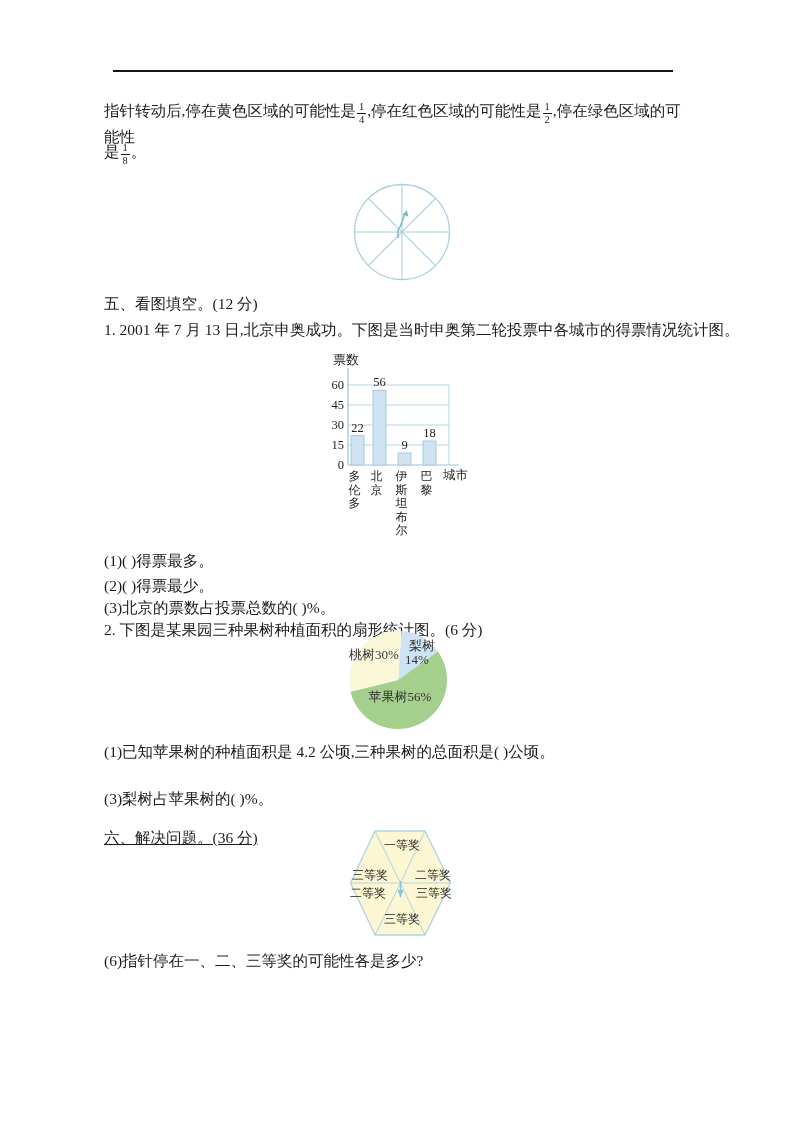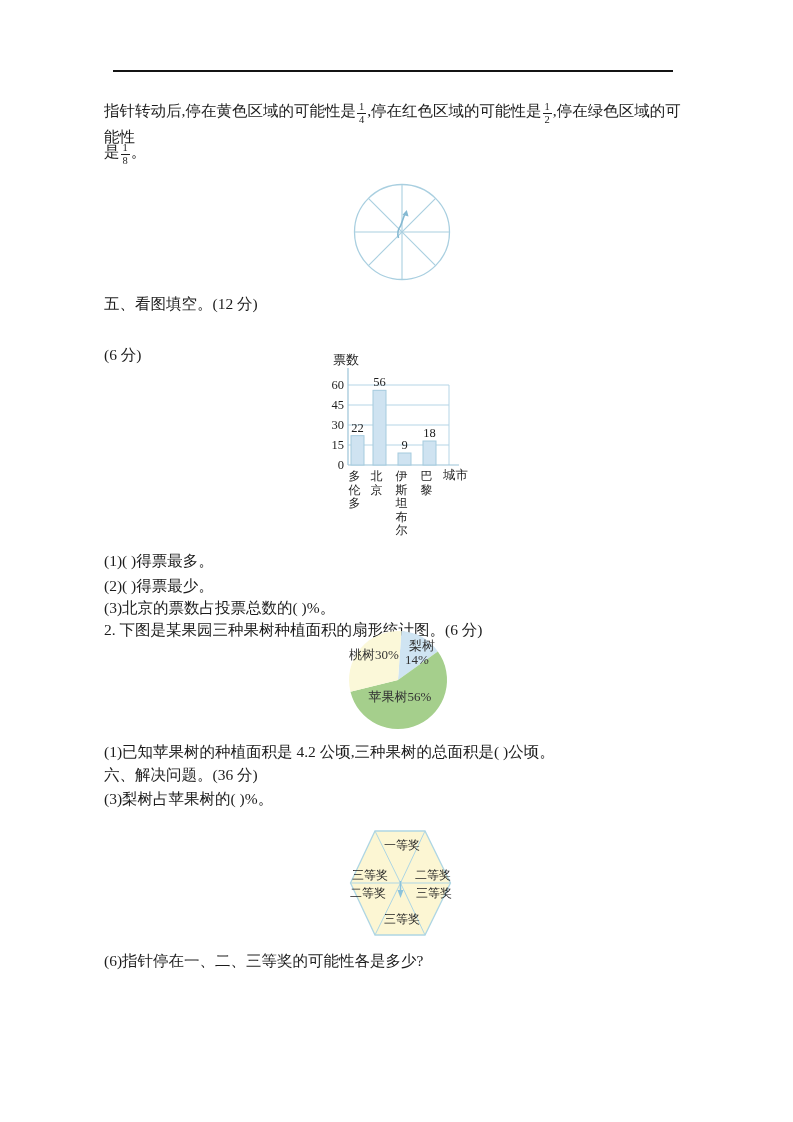--- a/index.html
+++ b/index.html
@@ -50,21 +50,21 @@
       <circle cx="50" cy="50" r="47.5" fill="#ffffff" stroke="#a9cfe0" stroke-width="1.3"></circle>
       <line x1="50" y1="97.5" x2="50" y2="2.5" stroke="#a9cfe0" stroke-width="1.1"></line>
       <line x1="16.412427893639" y1="83.58757210636101" x2="83.587572106361" y2="16.41242789363899" stroke="#a9cfe0" stroke-width="1.1"></line>
       <line x1="2.5" y1="50" x2="97.5" y2="50" stroke="#a9cfe0" stroke-width="1.1"></line>
       <line x1="16.41242789363899" y1="16.412427893639" x2="83.58757210636101" y2="83.587572106361" stroke="#a9cfe0" stroke-width="1.1"></line>
       <path d="M 46.5 56 Q 44.5 49 48.5 44 L 53 31.5" fill="none" stroke="#85b9d2" stroke-width="1.6"></path>
       <polygon points="54.8,28 56.5,34.5 50.5,32.8" fill="#85b9d2"></polygon>
     </svg>
 
   <div class="txt nowrap" style="top:281px;">五、看图填空。(12 分)</div>
-  <div class="txt nowrap" style="top:332px;">(6 分)</div>
+  <div class="txt nowrap" style="top:307px;">1. 2001 年 7 月 13 日,北京申奥成功。下图是当时申奥第二轮投票中各城市的得票情况统计图。</div>
 
   <svg id="bar-chart" style="left:315px; top:350px;" width="178" height="192" viewBox="0 0 178 192">
       <line x1="33" y1="95" x2="134" y2="95" stroke="#b5d5e6" stroke-width="1"></line>
       <line x1="33" y1="75" x2="134" y2="75" stroke="#b5d5e6" stroke-width="1"></line>
       <line x1="33" y1="55" x2="134" y2="55" stroke="#b5d5e6" stroke-width="1"></line>
       <line x1="33" y1="35" x2="134" y2="35" stroke="#b5d5e6" stroke-width="1"></line>
       <line x1="134" y1="35" x2="134" y2="115" stroke="#b5d5e6" stroke-width="1"></line>
       <line x1="33" y1="18" x2="33" y2="115" stroke="#9cc4d8" stroke-width="1.2"></line>
       <line x1="33" y1="115" x2="144" y2="115" stroke="#9cc4d8" stroke-width="1.2"></line>
       <text x="29" y="119" text-anchor="end" font-size="12.5" fill="#1c1c1c">0</text>
@@ -99,21 +99,21 @@
       <path d="M 52 52 L 4.46 63.85 A 49 49 0 0 1 55.42 3.12 Z" fill="#fbf8d9"></path>
       <text x="76" y="22" text-anchor="middle" font-size="13" fill="#333333">梨树</text>
       <text x="71" y="36" text-anchor="middle" font-size="13" fill="#333333">14%</text>
       <text x="54" y="73" text-anchor="middle" font-size="13" fill="#333333">苹果树56%</text>
       <text x="28" y="31" text-anchor="middle" font-size="13" fill="#333333">桃树30%</text>
     </svg>
 
   <div class="txt nowrap" style="top:729px;">(1)已知苹果树的种植面积是 4.2 公顷,三种果树的总面积是(      )公顷。</div>
   <div class="txt nowrap" style="top:776px;">(3)梨树占苹果树的(      )%。</div>
 
-  <div class="txt nowrap" style="top:752px;">六、解决问题。(36 分)</div>
+  <div class="txt nowrap" style="top:815px;text-decoration:underline;">六、解决问题。(36 分)</div>
 
   <svg id="hex-wheel" style="left:349px; top:829px;" width="106" height="108" viewBox="0 0 106 108">
       <polygon points="1.5,54 26,2 76,2 101.5,54 76,106 26,106" fill="#fcf6d3" stroke="#aed6e4" stroke-width="1.3"></polygon>
       <line x1="51.5" y1="54" x2="1.5" y2="54" stroke="#aed6e4" stroke-width="1"></line>
       <line x1="51.5" y1="54" x2="26" y2="2" stroke="#aed6e4" stroke-width="1"></line>
       <line x1="51.5" y1="54" x2="76" y2="2" stroke="#aed6e4" stroke-width="1"></line>
       <line x1="51.5" y1="54" x2="101.5" y2="54" stroke="#aed6e4" stroke-width="1"></line>
       <line x1="51.5" y1="54" x2="76" y2="106" stroke="#aed6e4" stroke-width="1"></line>
       <line x1="51.5" y1="54" x2="26" y2="106" stroke="#aed6e4" stroke-width="1"></line>
       <text x="53" y="20" text-anchor="middle" font-size="12" fill="#222222">一等奖</text>

